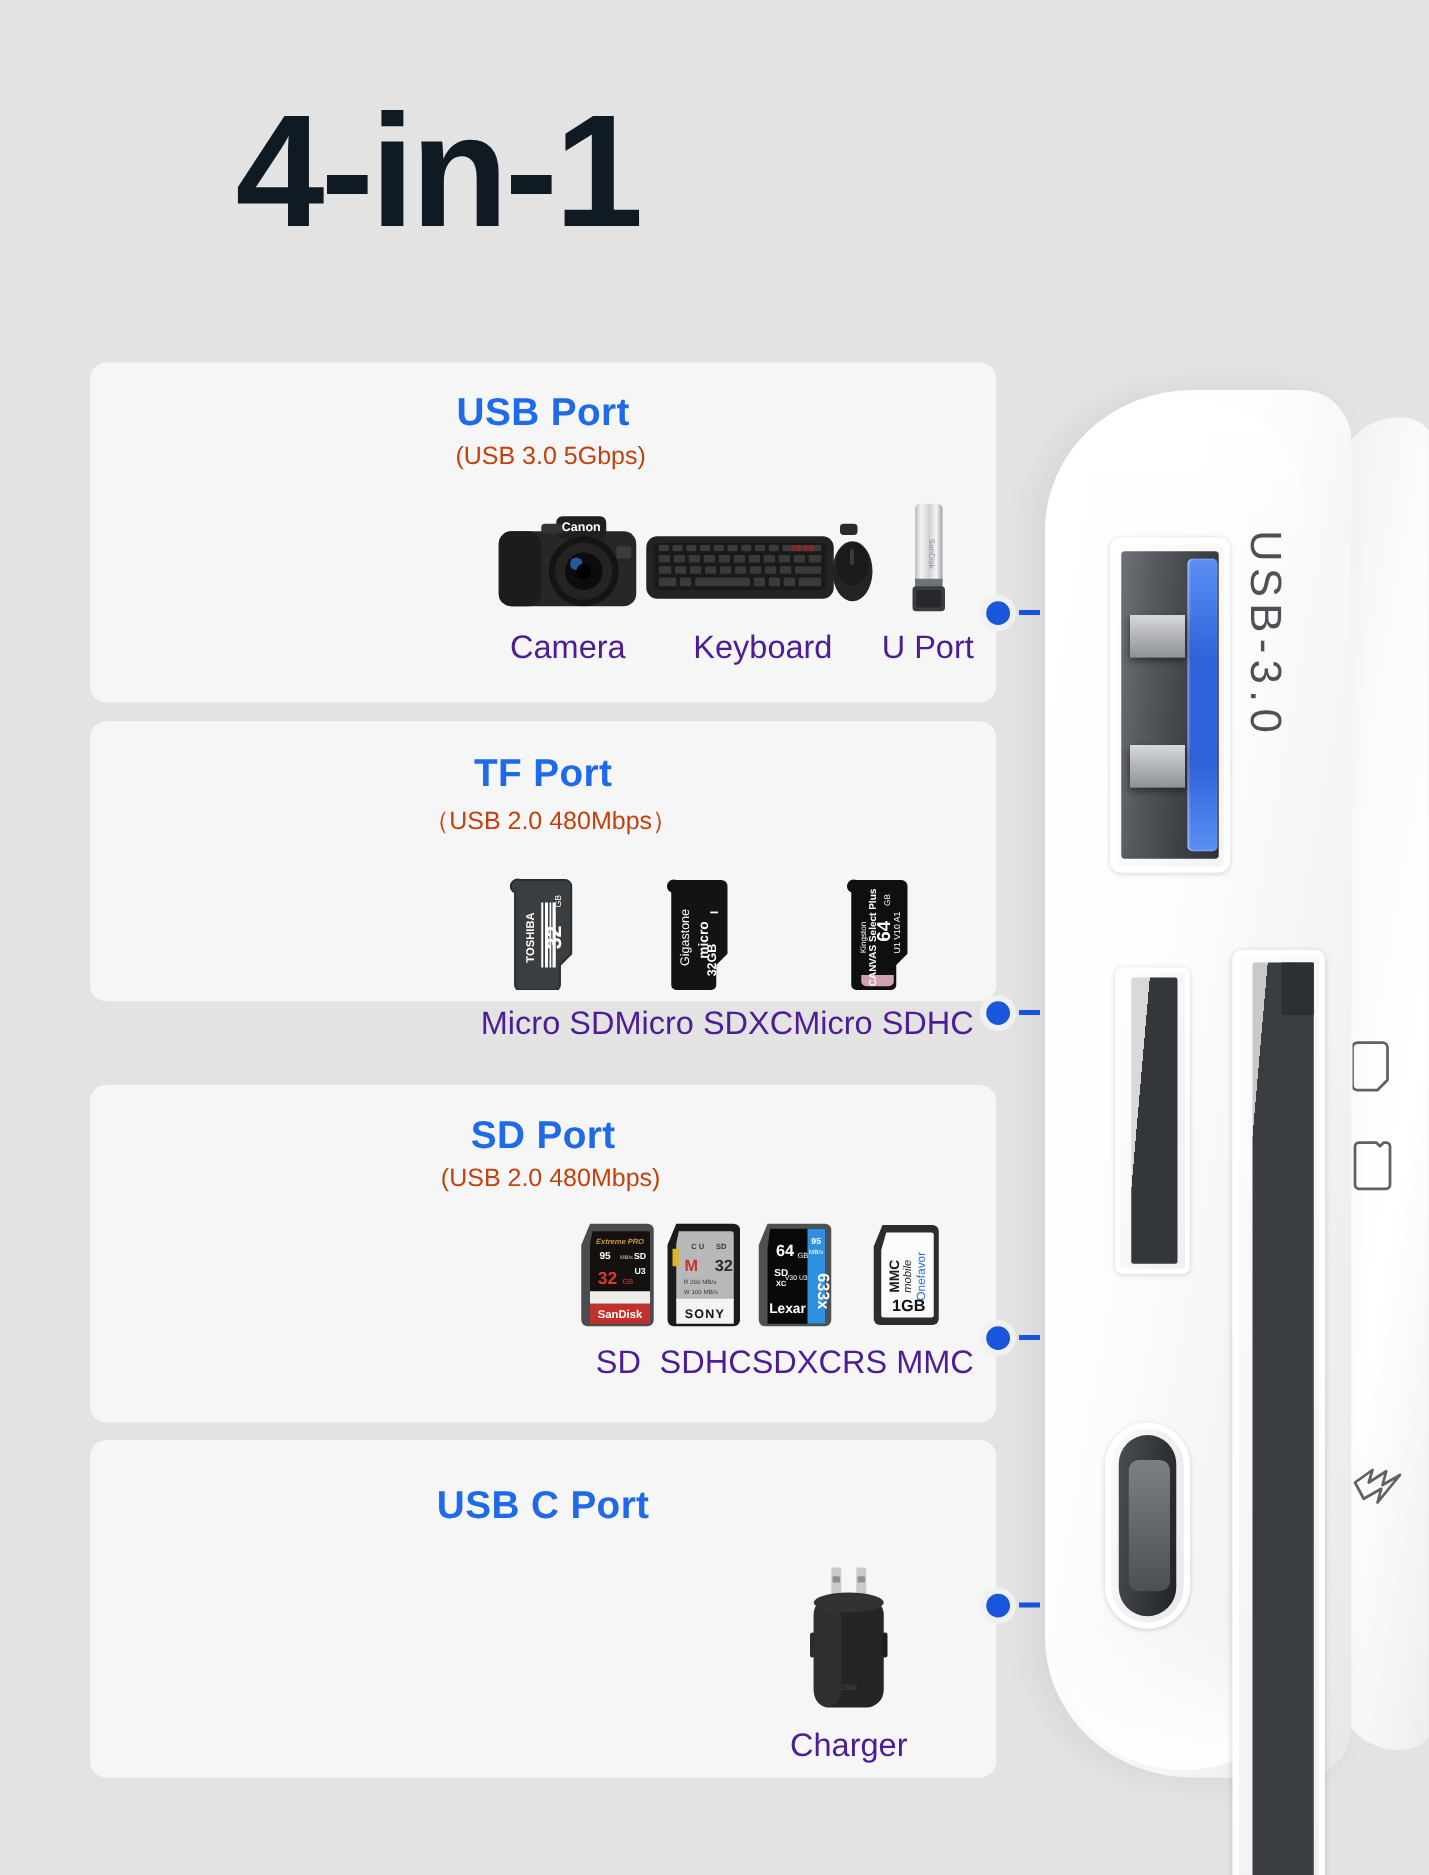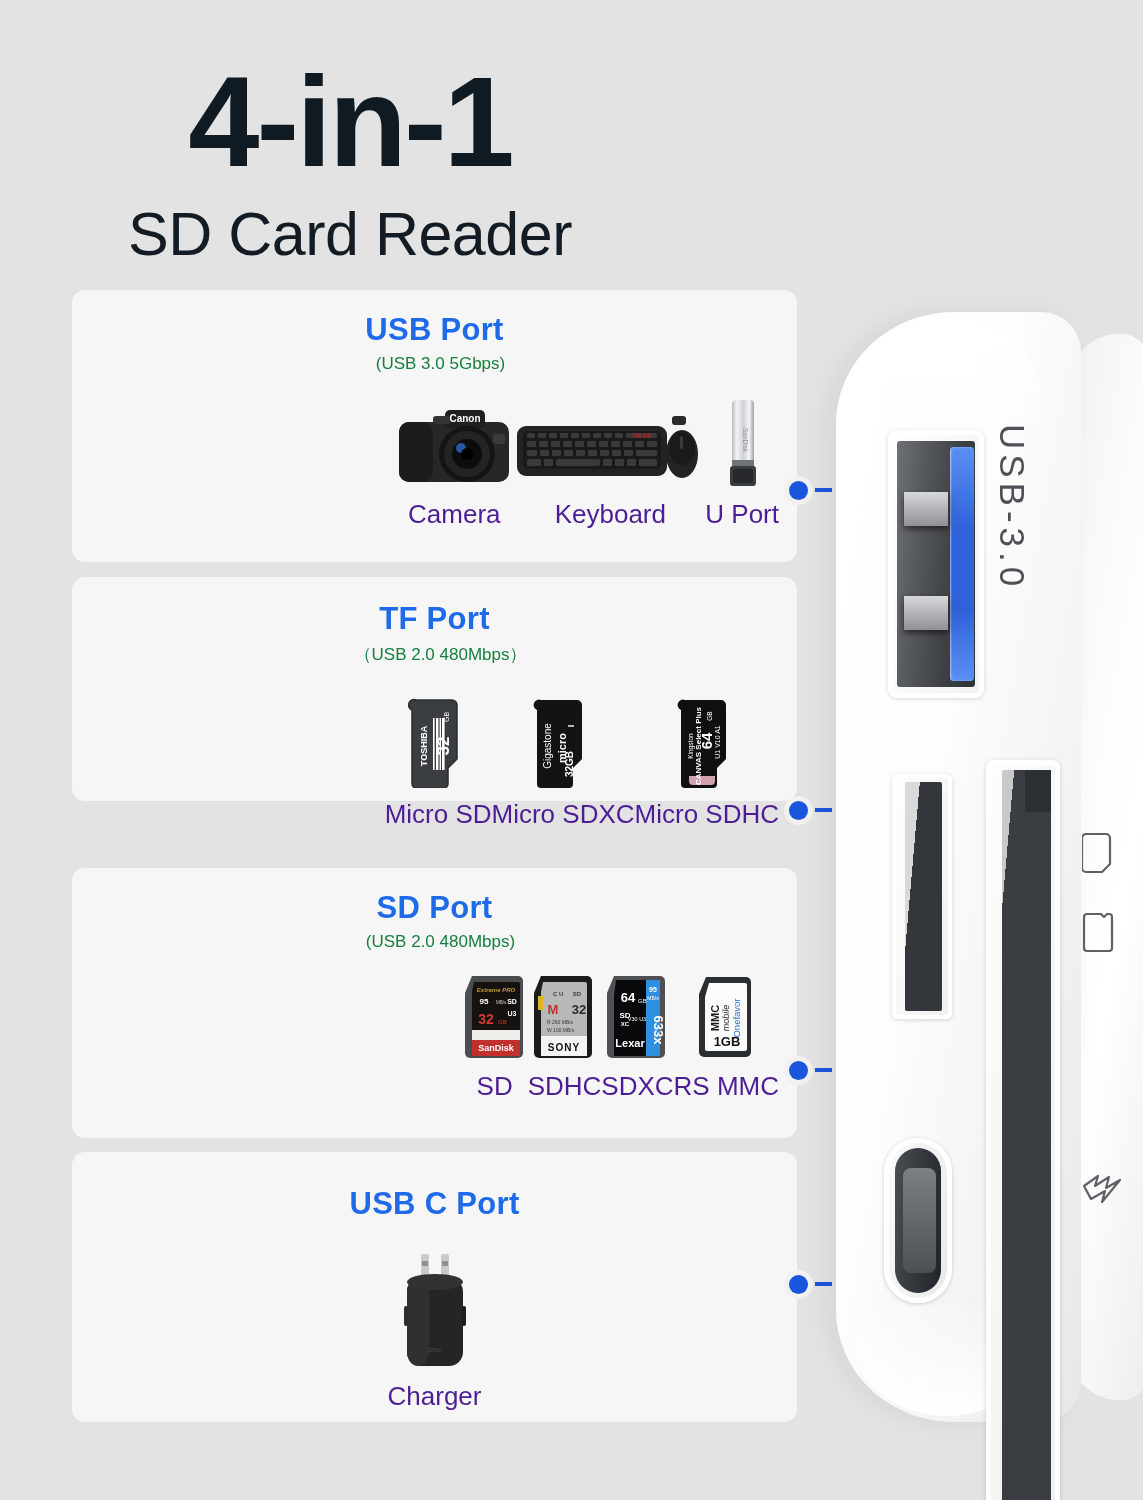--- a/index.html
+++ b/index.html
@@ -9,38 +9,38 @@
     font-family:"Liberation Sans", sans-serif;
     overflow:hidden;
     position:relative;
   }
   #stage{position:absolute;inset:0;}
 
   
   .header{position:absolute;left:0;top:58px;width:700px;text-align:center;}
   .title-main{
     font-size:128px;line-height:1;font-weight:bold;color:#101a23;
-    letter-spacing:-3px;margin:0;
+    letter-spacing:-3px;margin:16px;
   }
   .title-sub{
     font-size:61px;line-height:1;font-weight:normal;color:#131c24;
     margin:18px 0 0 0;letter-spacing:-0.5px;
   }
 
   
   .card{
     position:absolute;left:72px;width:725px;
     background:#f6f6f6;border-radius:13px;
   }
   .card-title{
     text-align:center;color:#1f6ae8;font-weight:bold;
     font-size:31px;letter-spacing:0.3px;margin:0;
   }
   .card-sub{
-    text-align:center;color:#15803d;font-size:17px;margin:6px 0 0 12px;
+    text-align:center;color:#c2410c;font-size:20px;margin:6px 0 0 12px;
   }
   .items{
     display:flex;justify-content:flex-end;align-items:flex-end;
     margin-top:14px;padding:0 18px;
   }
   .item{display:flex;flex-direction:column;align-items:center;}
   .item-art{display:flex;align-items:flex-end;justify-content:center;}
   .item-label{
     font-size:26px;color:#4c1d95;margin-top:11px;white-space:nowrap;
   }
@@ -167,21 +167,20 @@
   .ico{position:absolute;left:246px;}
   .ico svg{display:block;}
 </style>
 </head>
 <body>
 
 <div id="stage">
 
   <div class="header">
     <div class="title-main">4-in-1</div>
-    <div class="title-sub">SD Card Reader</div>
   </div>
 
   <div class="card" style="top:290px;height:272px;">
     <div style="padding-top:22px;">
       <div class="card-title">USB Port</div>
       <div class="card-sub">(USB 3.0 5Gbps)</div>
     </div>
     <div class="items" style="margin-top:22px;">
 
       <div class="item">
@@ -425,21 +424,21 @@
         <div class="item-label">RS MMC</div>
       </div>
 
     </div>
   </div>
 
   <div class="card" style="top:1152px;height:270px;">
     <div style="padding-top:34px;">
       <div class="card-title">USB C Port</div>
     </div>
-    <div class="items" style="margin-top:28px;padding:0 70px;justify-content:center;">
+    <div class="items" style="margin-top:28px;padding:0 70px;justify-content:flex-end;">
 
       <div class="item">
         <div class="item-art" style="height:120px;">
           <svg width="96" height="118" viewBox="0 0 96 118">
             <rect x="34" y="2" width="8" height="28" rx="2" fill="#c8cacc"></rect>
             <rect x="54" y="2" width="8" height="28" rx="2" fill="#c8cacc"></rect>
             <rect x="35" y="9" width="6" height="5" rx="1" fill="#8d9094"></rect>
             <rect x="55" y="9" width="6" height="5" rx="1" fill="#8d9094"></rect>
             <rect x="20" y="26" width="56" height="88" rx="14" fill="#242527"></rect>
             <rect x="20" y="26" width="22" height="88" rx="14" fill="#2f3032"></rect>

